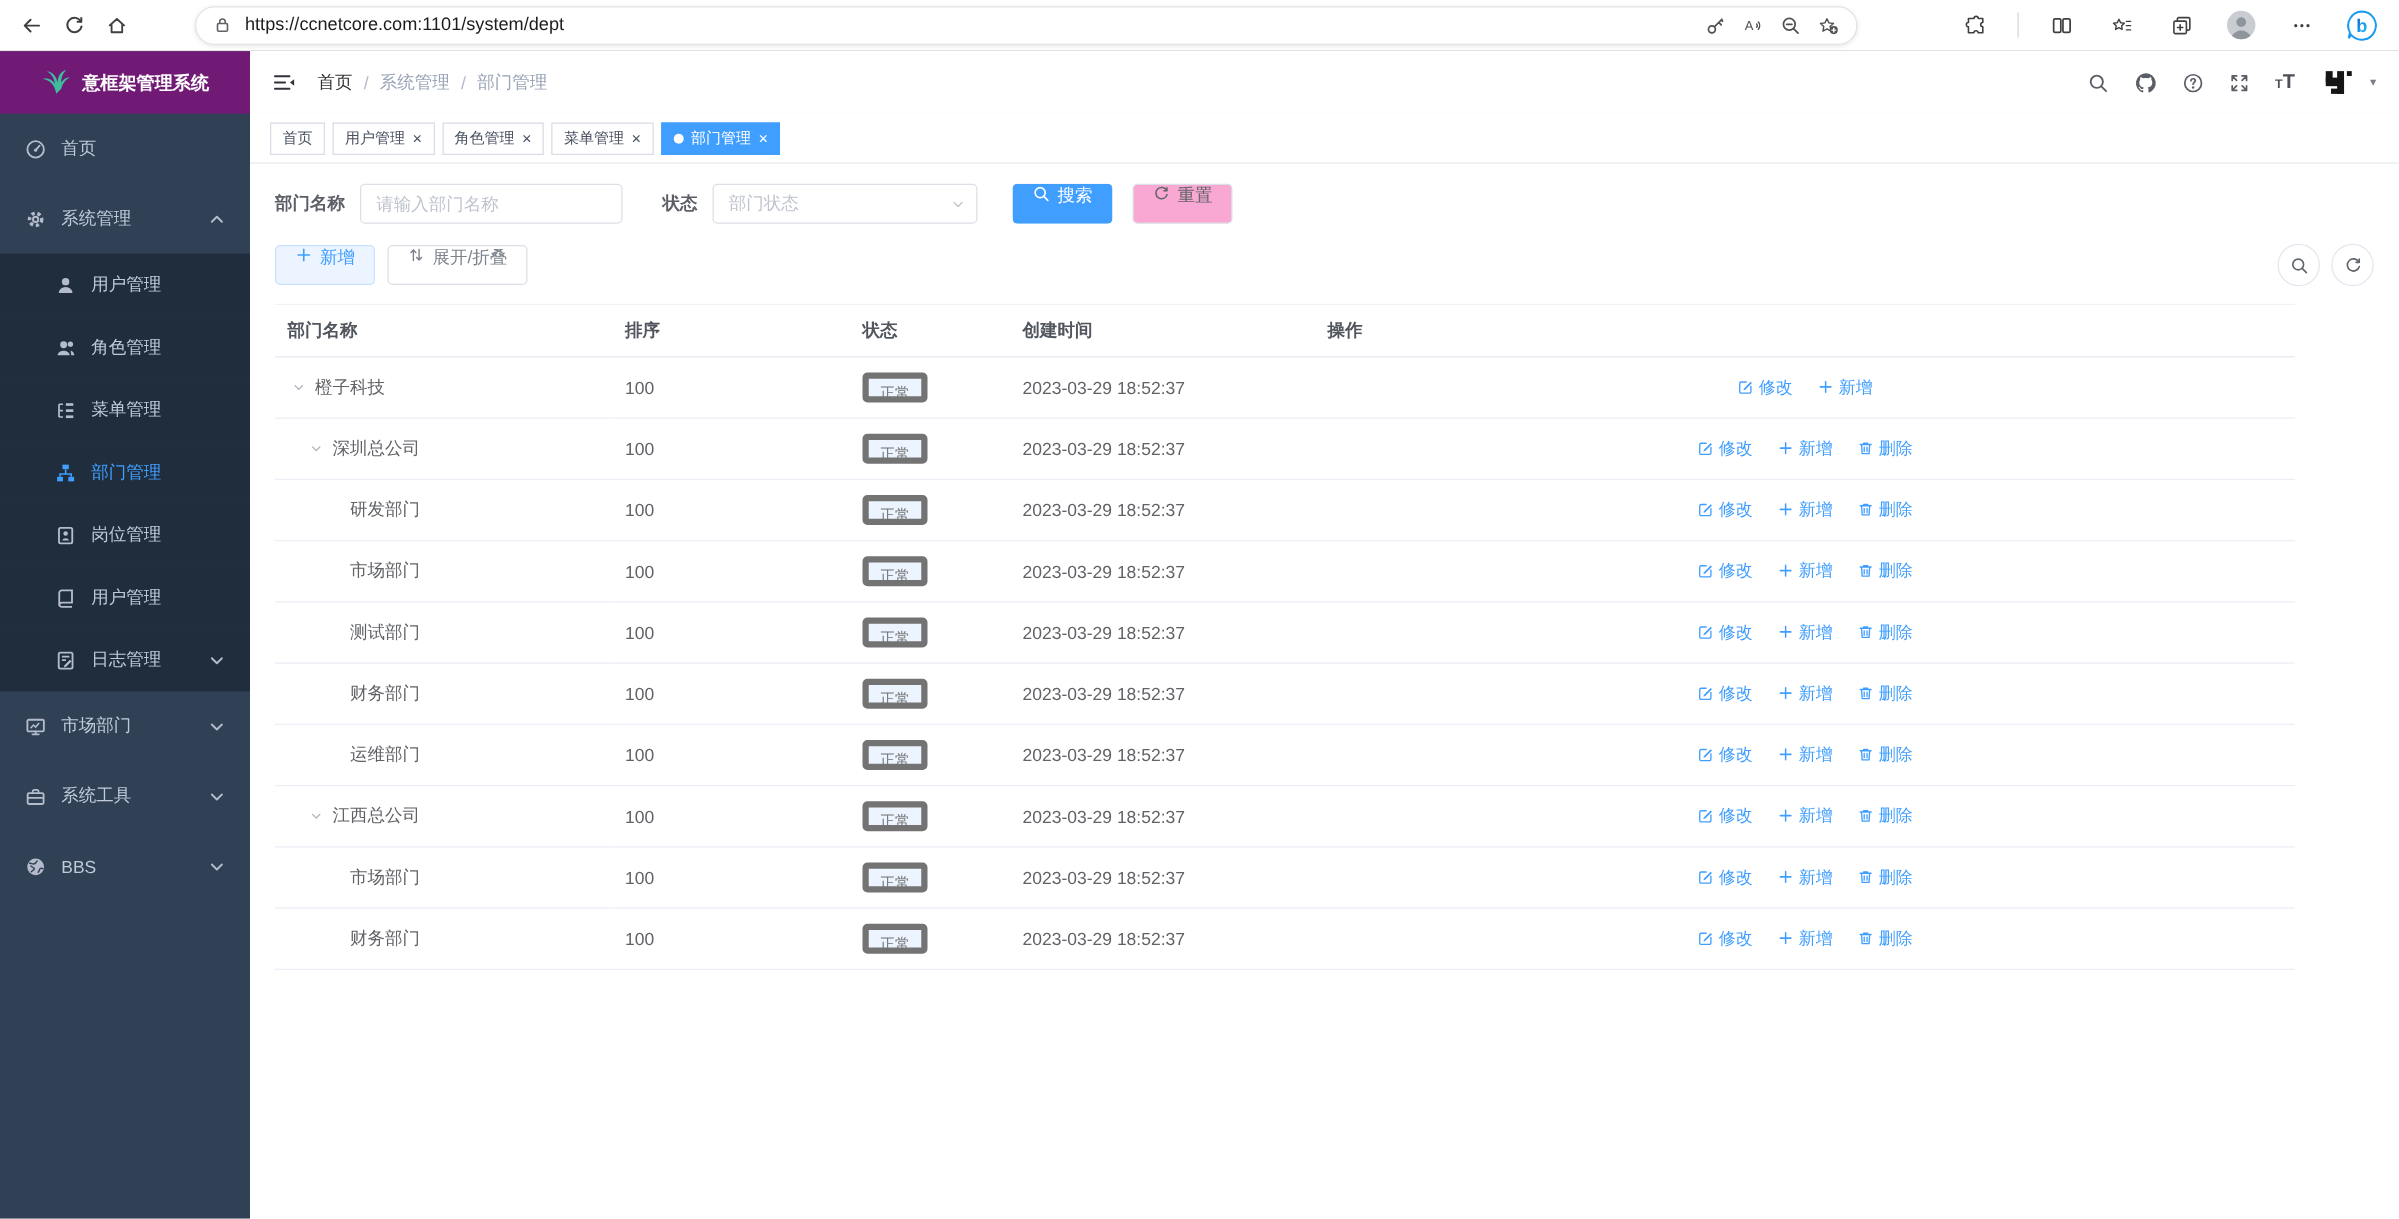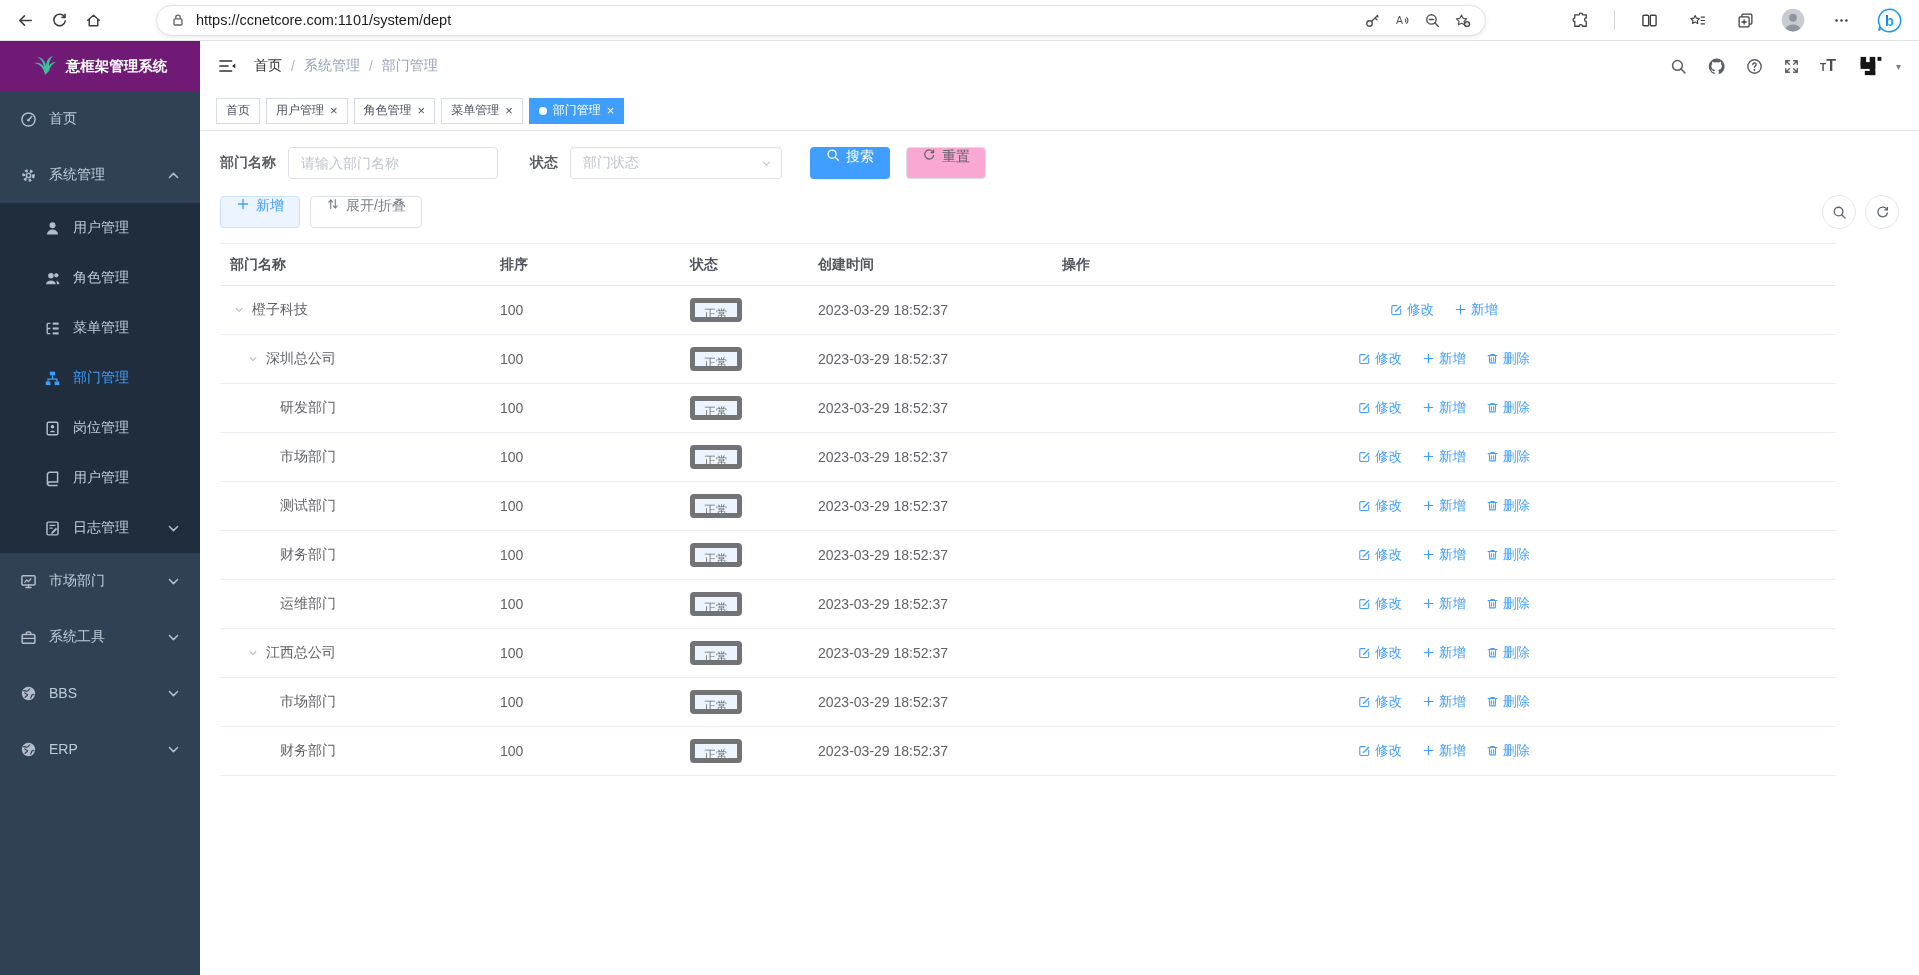--- a/index.html
+++ b/index.html
@@ -382,34 +382,20 @@
           </span>
         </div>
         <div class="menu-item top">
           <span class="ic">
             <svg viewBox="0 0 16 16">
               <circle cx="8" cy="8" r="6.3" fill="currentColor"></circle>
               <path d="M3 5.4c1.6-.7 2.4.8 4 .3s1-1.9 2.6-2.2M4.6 12.2c.3-1.7 2-1.3 2.4-2.8-.3-1.4-2.2-1-2.9-2.4M10 12.6c-.2-1.2 1-1.6 1.1-2.8s2-.9 2.7-.3" fill="none" stroke="#304156" stroke-width="1.1"></path>
             </svg>
           </span>
           <span class="mi-label">BBS</span>
-          <span class="ic mi-arrow">
-            <svg viewBox="0 0 16 16">
-              <path d="M4.2 6.2L8 10l3.8-3.8" fill="none" stroke="currentColor" stroke-width="1.4" stroke-linecap="round" stroke-linejoin="round"></path>
-            </svg>
-          </span>
-        </div>
-        <div class="menu-item top">
-          <span class="ic">
-            <svg viewBox="0 0 16 16">
-              <circle cx="8" cy="8" r="6.3" fill="currentColor"></circle>
-              <path d="M3 5.4c1.6-.7 2.4.8 4 .3s1-1.9 2.6-2.2M4.6 12.2c.3-1.7 2-1.3 2.4-2.8-.3-1.4-2.2-1-2.9-2.4M10 12.6c-.2-1.2 1-1.6 1.1-2.8s2-.9 2.7-.3" fill="none" stroke="#304156" stroke-width="1.1"></path>
-            </svg>
-          </span>
-          <span class="mi-label">ERP</span>
           <span class="ic mi-arrow">
             <svg viewBox="0 0 16 16">
               <path d="M4.2 6.2L8 10l3.8-3.8" fill="none" stroke="currentColor" stroke-width="1.4" stroke-linecap="round" stroke-linejoin="round"></path>
             </svg>
           </span>
         </div>
       </nav>
   </aside>
 
   <div class="main">

